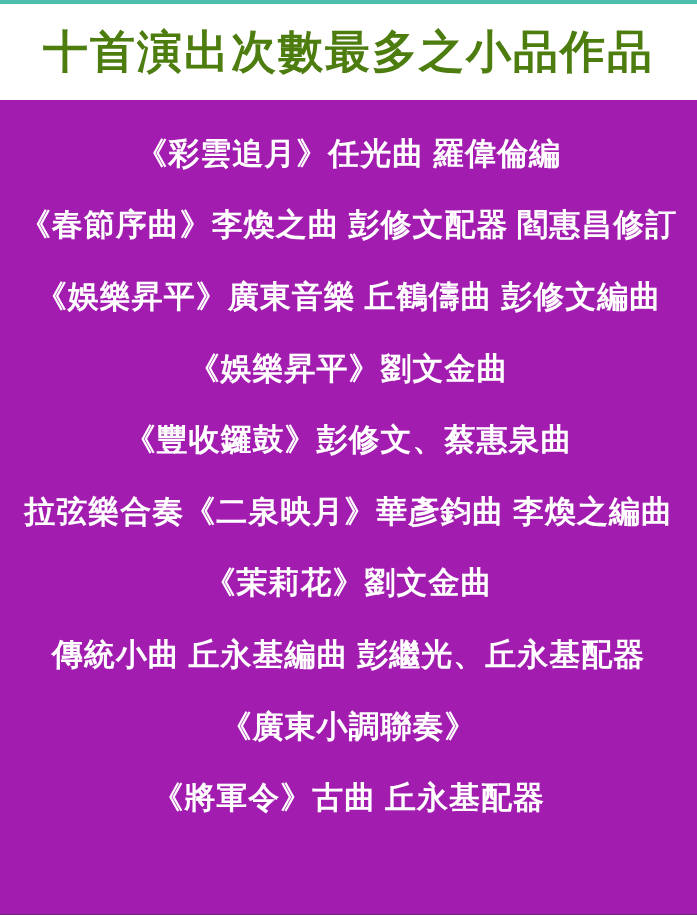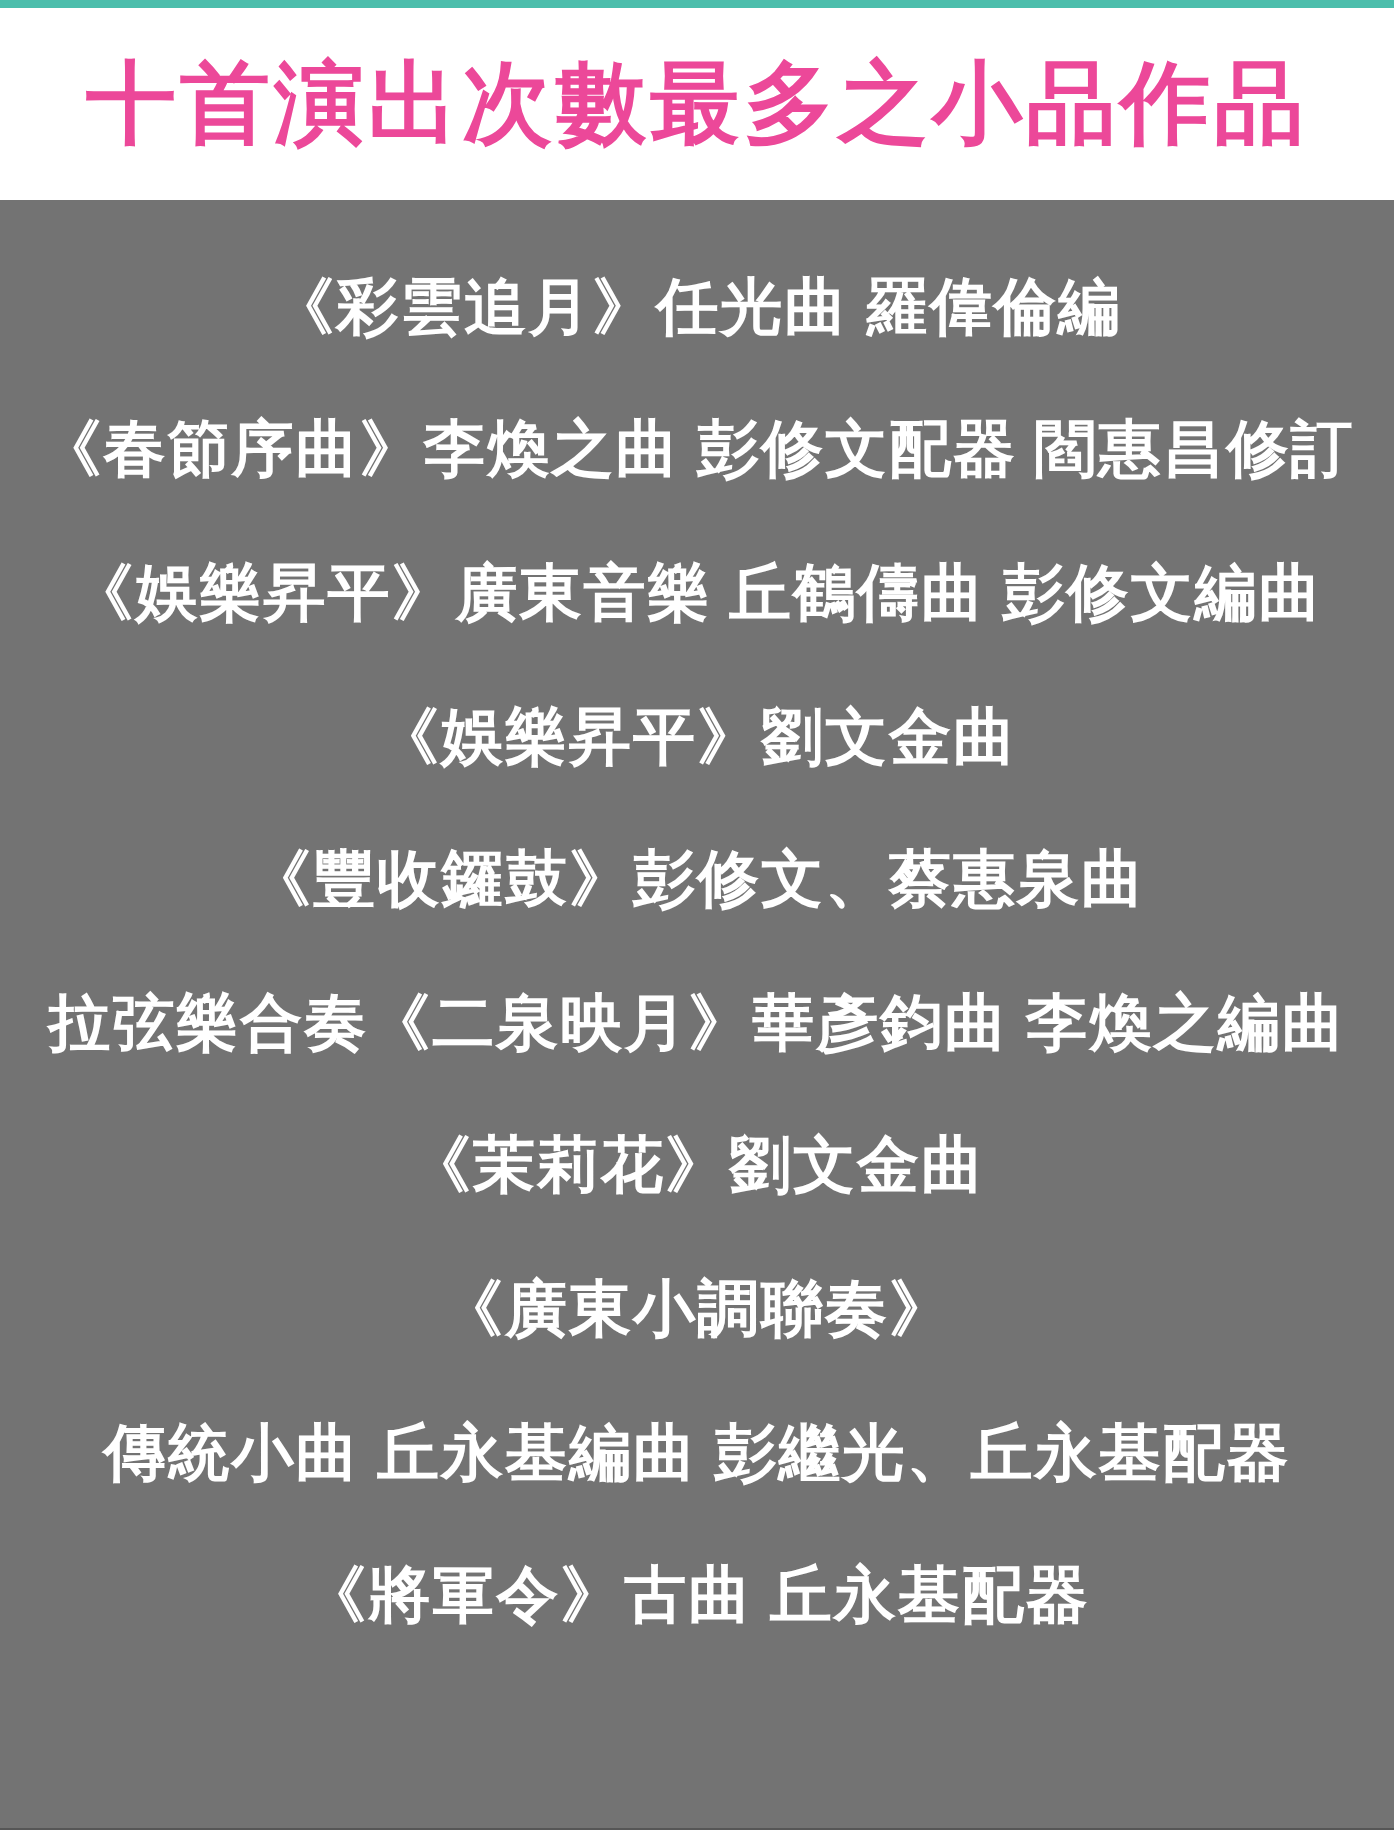--- a/index.html
+++ b/index.html
@@ -23,31 +23,31 @@
   .header {
     height: 96px;
     width: 100%;
     background: #ffffff;
     display: flex;
     align-items: center;
     justify-content: center;
   }
   .page-title {
     margin: 0;
-    color: #ec4899;
+    color: #4d7c0f;
     font-size: 45px;
     font-weight: bold;
     letter-spacing: 2px;
     white-space: nowrap;
   }
   .works-list {
     height: 815px;
     width: 100%;
     box-sizing: border-box;
-    background: #737373;
+    background: #a21caf;
     padding-top: 18px;
     box-shadow: inset 0 -1px 0 rgba(50, 50, 50, 0.45);
   }
   .work-line {
     height: 71.6px;
     display: flex;
     align-items: center;
     justify-content: center;
     color: #ffffff;
     font-size: 31px;
@@ -67,17 +67,17 @@
   </div>
 
   <div class="works-list">
     <div class="work-line">《彩雲追月》任光曲 羅偉倫編</div>
     <div class="work-line">《春節序曲》李煥之曲 彭修文配器 閻惠昌修訂</div>
     <div class="work-line">《娛樂昇平》廣東音樂 丘鶴儔曲 彭修文編曲</div>
     <div class="work-line">《娛樂昇平》劉文金曲</div>
     <div class="work-line">《豐收鑼鼓》彭修文、蔡惠泉曲</div>
     <div class="work-line">拉弦樂合奏《二泉映月》華彥鈞曲 李煥之編曲</div>
     <div class="work-line">《茉莉花》劉文金曲</div>
+    <div class="work-line">傳統小曲 丘永基編曲 彭繼光、丘永基配器</div>
     <div class="work-line">《廣東小調聯奏》</div>
-    <div class="work-line">傳統小曲 丘永基編曲 彭繼光、丘永基配器</div>
     <div class="work-line">《將軍令》古曲 丘永基配器</div>
   </div>
 </div>
 
 </body></html>

